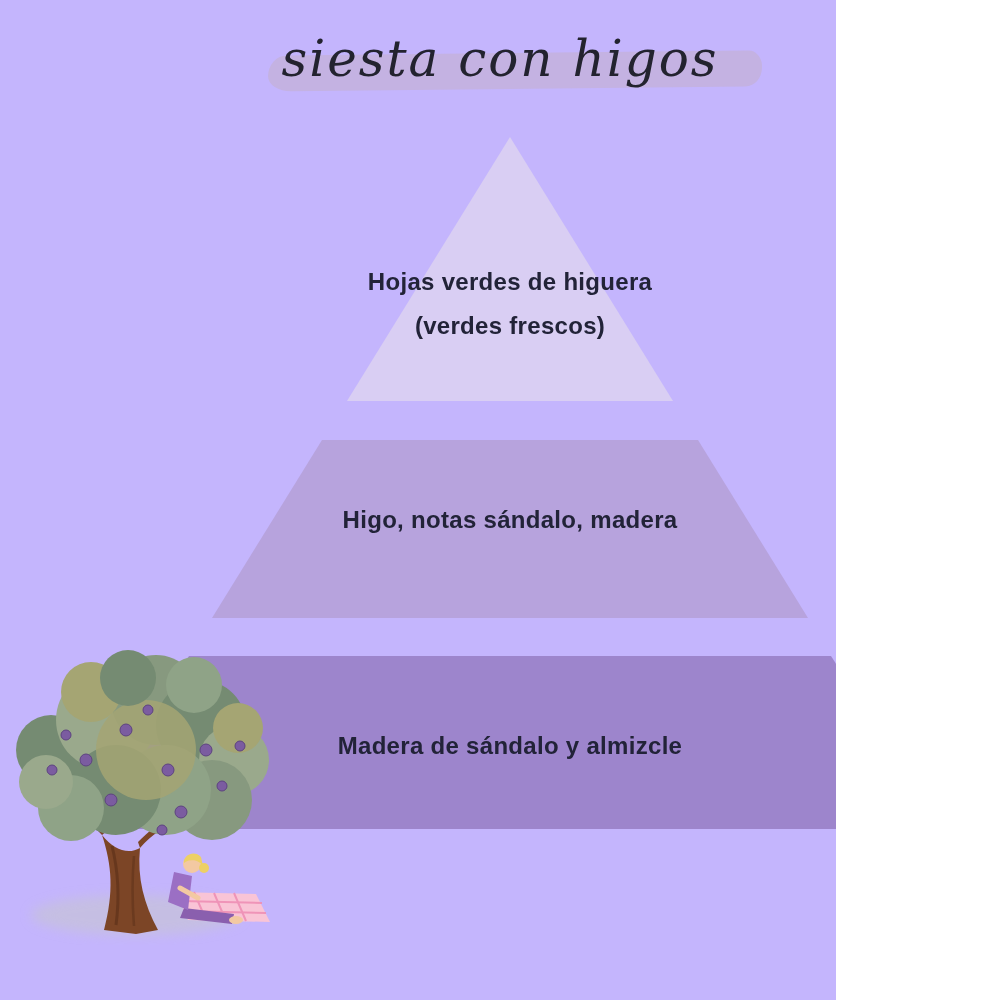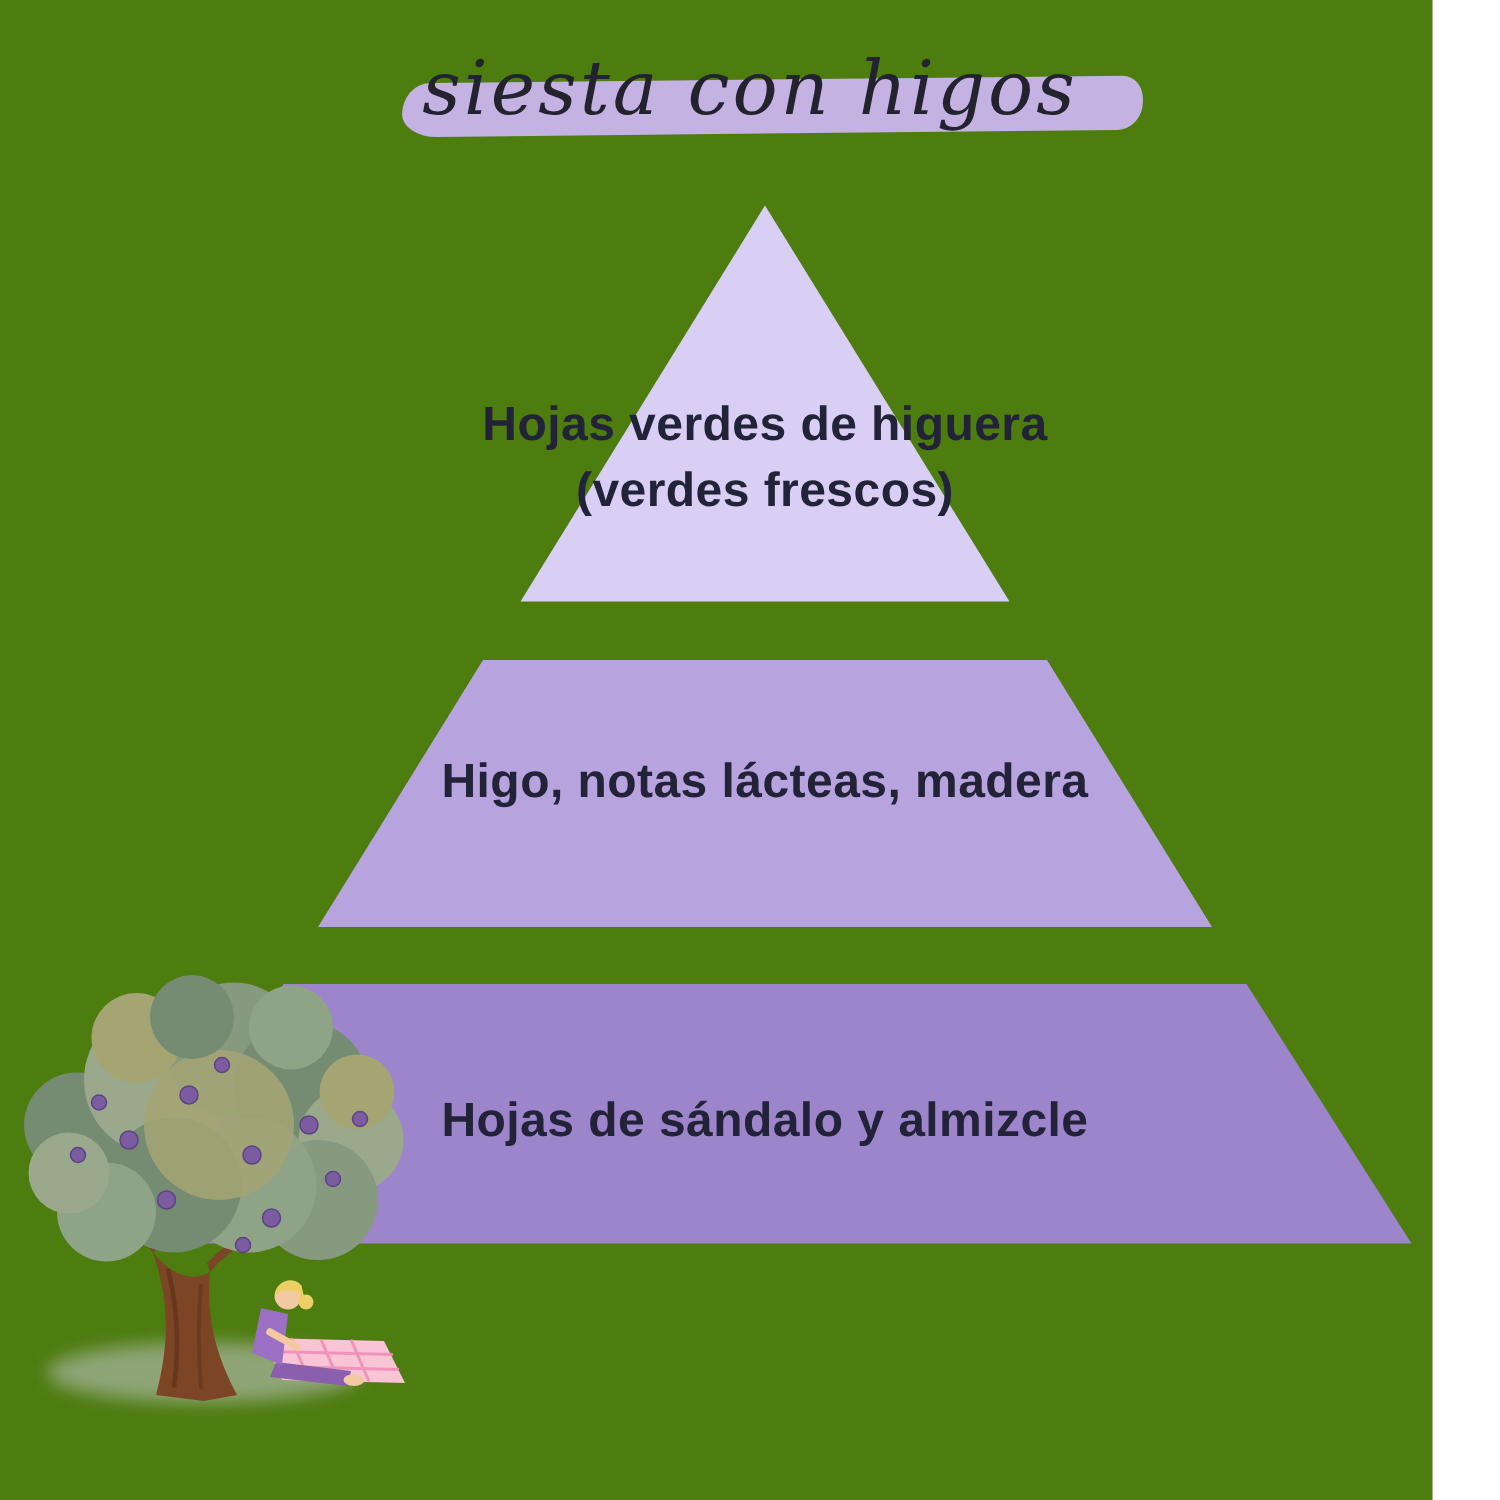--- a/index.html
+++ b/index.html
@@ -2,23 +2,23 @@
 <html><head>
 <meta charset="utf-8">
 <style>
   html, body {
     margin: 0;
     padding: 0;
     background: #ffffff;
   }
   .canvas {
     position: relative;
-    width: 955px;
+    width: 836px;
     height: 1000px;
-    background: #4d7c0f;
+    background: #c4b5fd;
     overflow: hidden;
     font-family: "Liberation Sans", sans-serif;
   }
 
   
   .title-brush {
     position: absolute;
     left: 268px;
     top: 53px;
     width: 494px;
@@ -50,21 +50,21 @@
     width: 1000px;
     height: 1000px;
   }
 
   .tier-label {
     position: absolute;
     left: 20px;
     width: 980px;
     text-align: center;
     font-weight: 700;
-    font-size: 32px;
+    font-size: 24px;
     line-height: 44px;
     letter-spacing: 0.3px;
     color: #222338;
   }
   .tier-label.top    { top: 260px; }
   .tier-label.middle { top: 498px; }
   .tier-label.bottom { top: 724px; }
 
   
   .tree-illustration {
@@ -87,24 +87,24 @@
     <polygon points="510,137 673,401 347,401" fill="#d9cef3"></polygon>
     <polygon points="322,440 698,440 808,618 212,618" fill="#b7a3dd"></polygon>
     <polygon points="189,656 831,656 941,829 79,829" fill="#9d85cc"></polygon>
   </svg>
 
   <div class="tier-label top">
     <div>Hojas verdes de higuera</div>
     <div>(verdes frescos)</div>
   </div>
   <div class="tier-label middle">
-    <div>Higo, notas lácteas, madera</div>
+    <div>Higo, notas sándalo, madera</div>
   </div>
   <div class="tier-label bottom">
-    <div>Hojas de sándalo y almizcle</div>
+    <div>Madera de sándalo y almizcle</div>
   </div>
 
   <svg class="tree-illustration" viewBox="0 0 266 305" aria-hidden="true">
     <defs>
       <filter id="soft-blur" x="-40%" y="-40%" width="180%" height="180%">
         <feGaussianBlur stdDeviation="6"></feGaussianBlur>
       </filter>
     </defs>
 
     <ellipse cx="120" cy="275" rx="105" ry="20" fill="#c7c7ce" opacity="0.55" filter="url(#soft-blur)"></ellipse>

